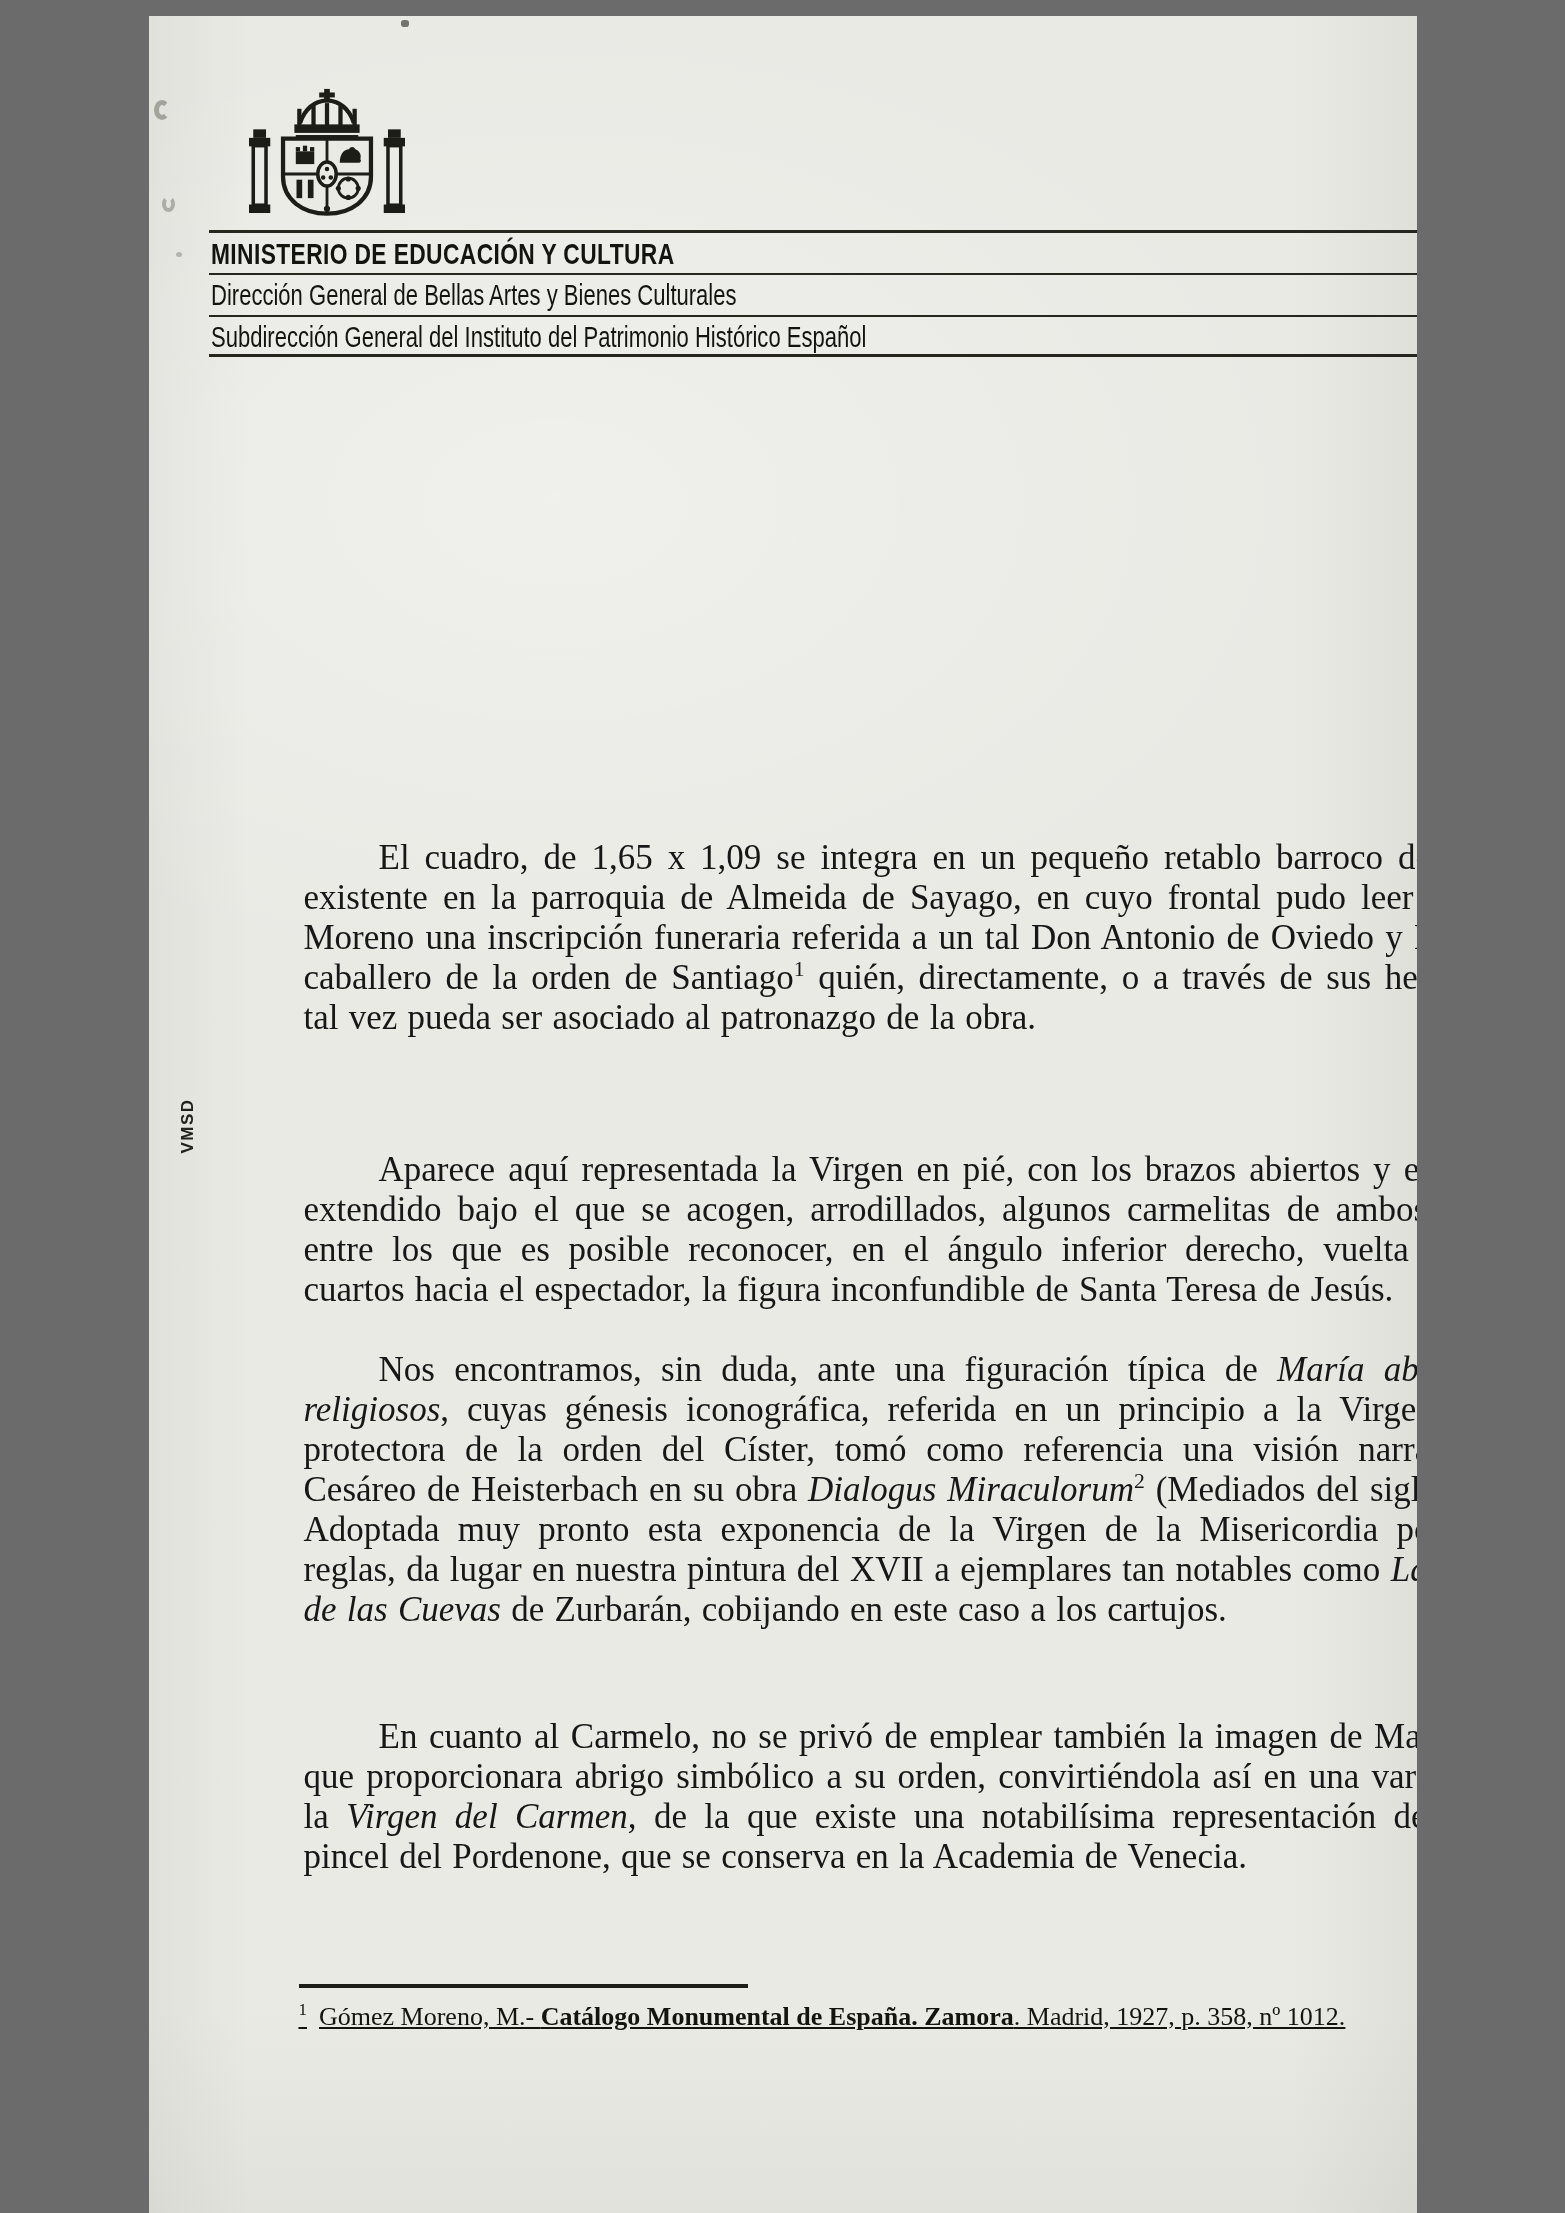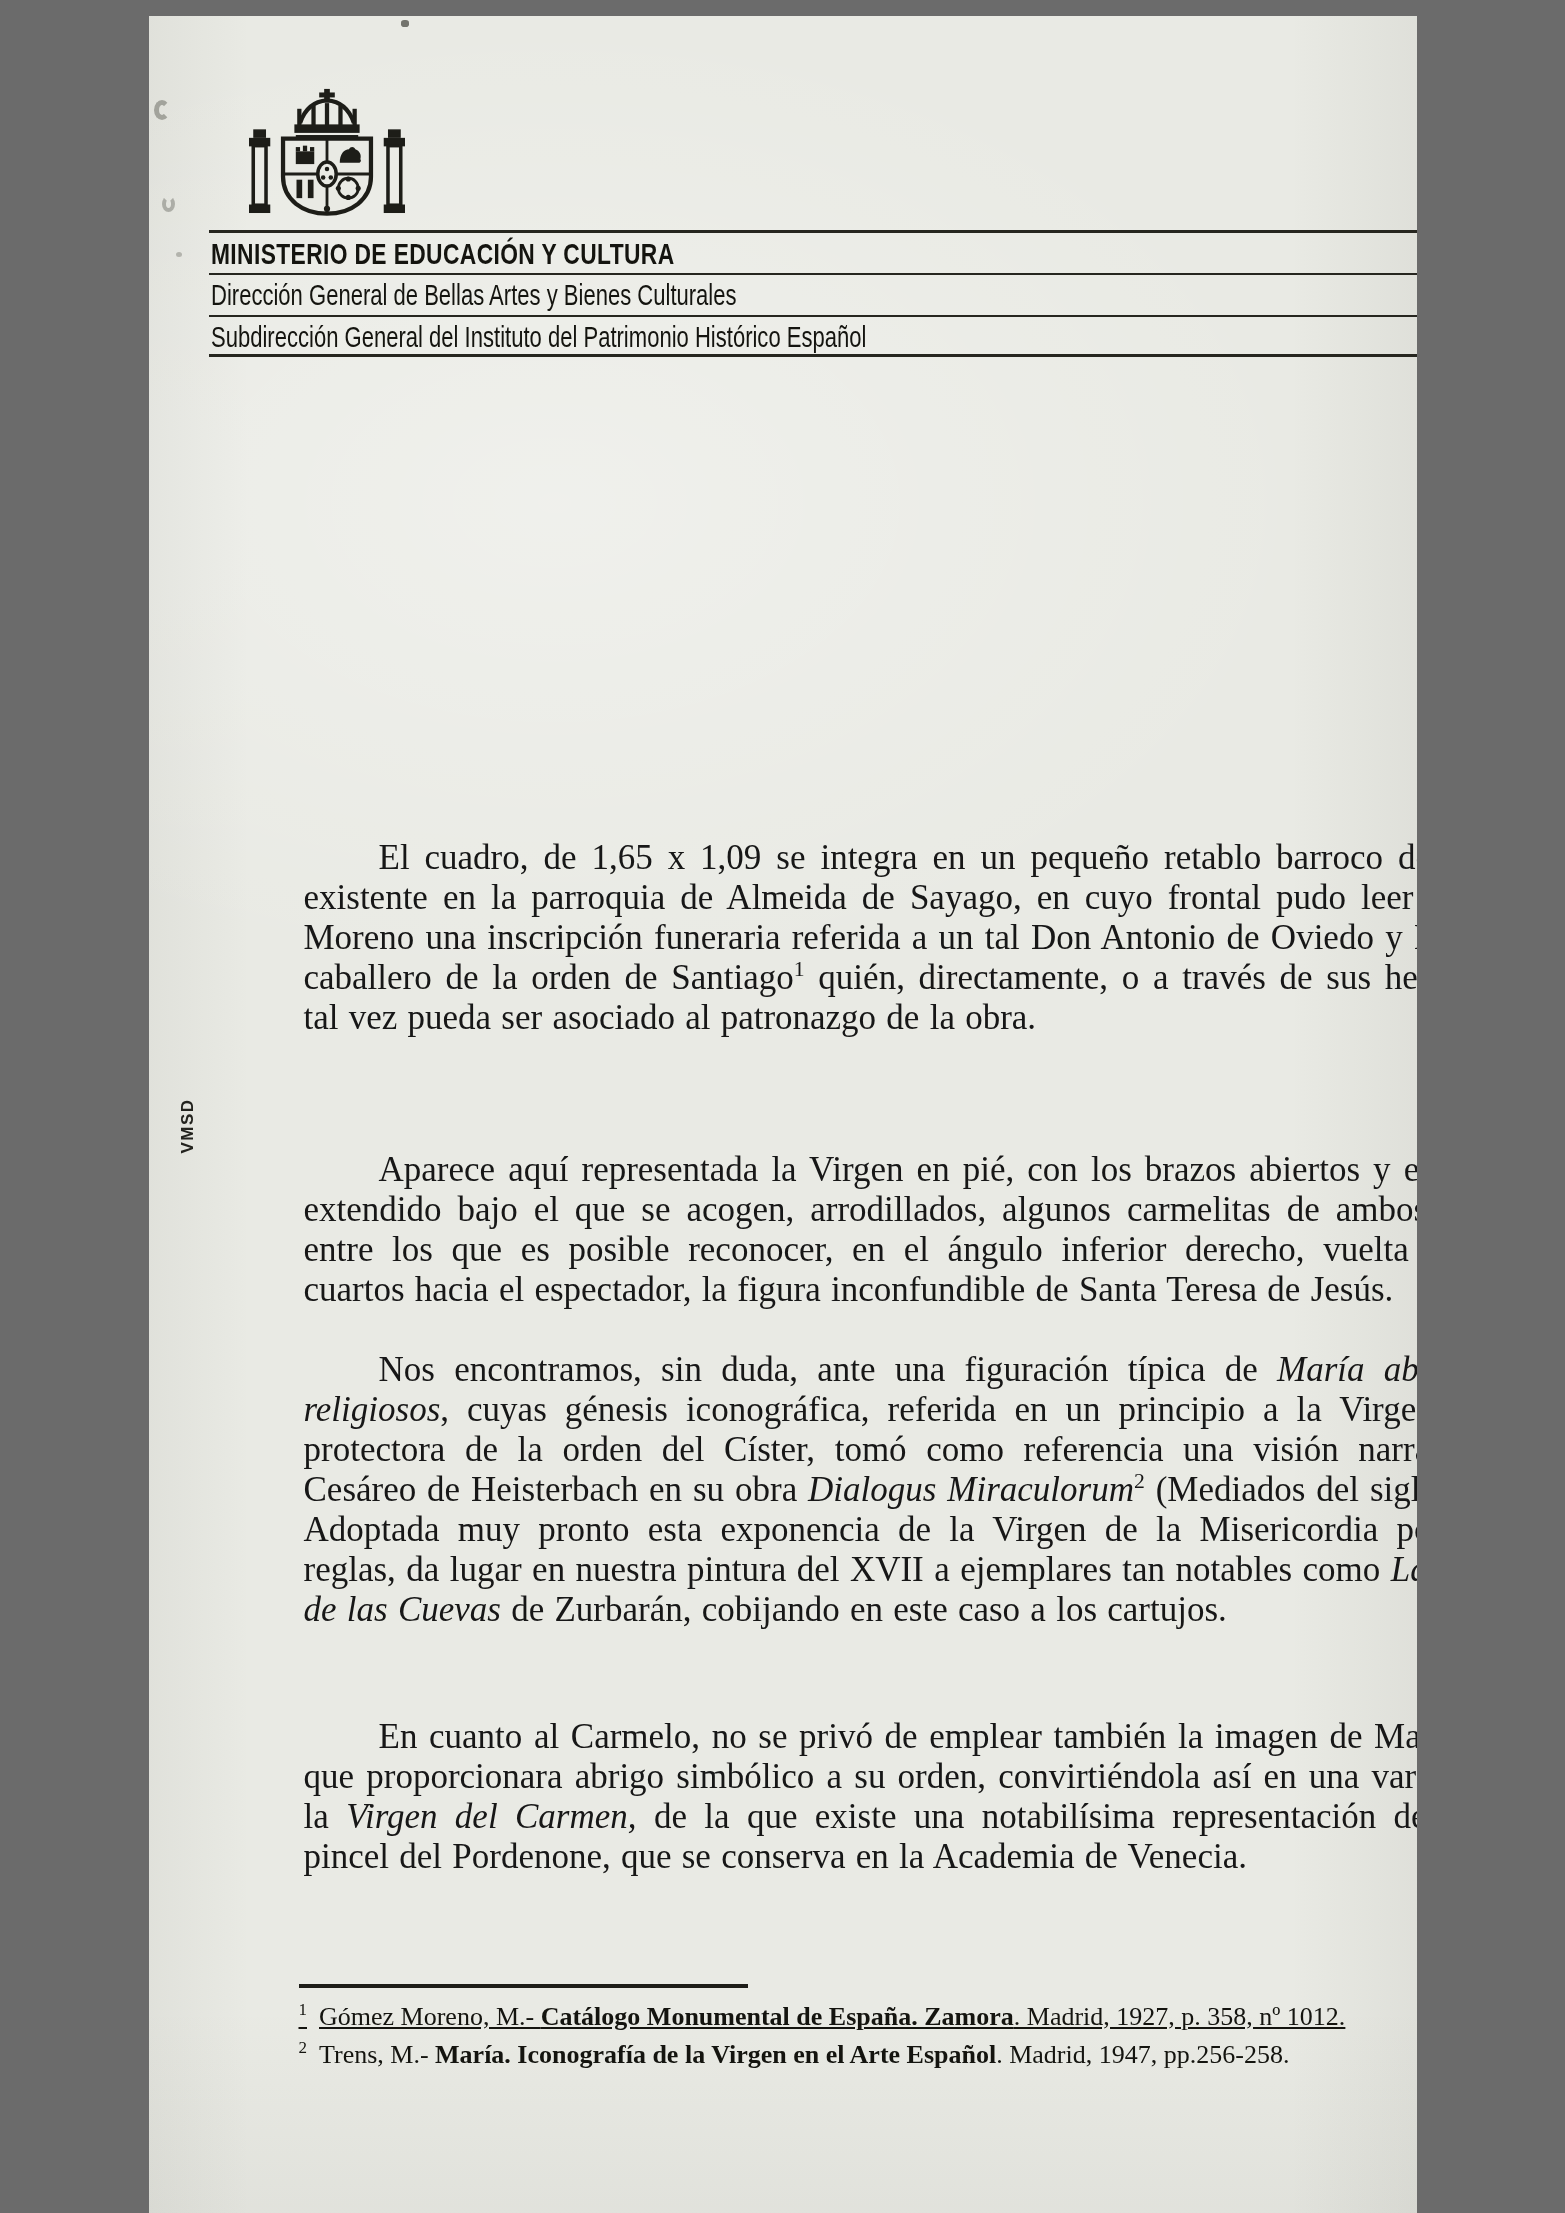--- a/index.html
+++ b/index.html
@@ -147,19 +147,16 @@
   <div class="para p3"><span>Aparece aquí representada la Virgen en pié, con los brazos abiertos y el manto extendido bajo el que se acogen, arrodillados, algunos carmelitas de ambos sexos, entre los que es posible reconocer, en el ángulo inferior derecho, vuelta de tres cuartos hacia el espectador, la figura inconfundible de Santa Teresa de Jesús.</span></div>
   <div class="para p4"><span>Nos encontramos, sin duda, ante una figuración típica de </span><span style="font-style: italic;">María abrigo de religiosos</span><span>, cuyas génesis iconográfica, referida en un principio a la Virgen como protectora de la orden del Císter, tomó como referencia una visión narrada por Cesáreo de Heisterbach en su obra </span><span style="font-style: italic;">Dialogus Miraculorum</span><sup>2</sup><span> (Mediados del siglo XIII). Adoptada muy pronto esta exponencia de la Virgen de la Misericordia por otras reglas, da lugar en nuestra pintura del XVII a ejemplares tan notables como </span><span style="font-style: italic;">La Virgen de las Cuevas</span><span> de Zurbarán, cobijando en este caso a los cartujos.</span></div>
   <div class="para p5"><span>En cuanto al Carmelo, no se privó de emplear también la imagen de María para que proporcionara abrigo simbólico a su orden, convirtiéndola así en una variante de la </span><span style="font-style: italic;">Virgen del Carmen,</span><span> de la que existe una notabilísima representación debida al pincel del Pordenone, que se conserva en la Academia de Venecia.</span></div>
 
   <div class="margin-note">VMSD</div>
 
   <div class="fn-rule"></div>
   <div class="footnote fn1">
     <span class="fn-num">1</span><span><span>Gómez Moreno, M.- </span><span class="fn-b">Catálogo Monumental de España. Zamora</span><span>. Madrid, 1927, p. 358, nº 1012.</span></span>
   </div>
-  <div class="footnote fn2">
-    <span class="fn-num">2</span><span><span>Trens, M.- </span><span class="fn-b">María. Iconografía de la Virgen en el Arte Español</span><span>. Madrid, 1947, pp.256-258.</span></span>
-  </div>
 
   <div class="page-number">1</div>
 
 </div>
 
 </body></html>

